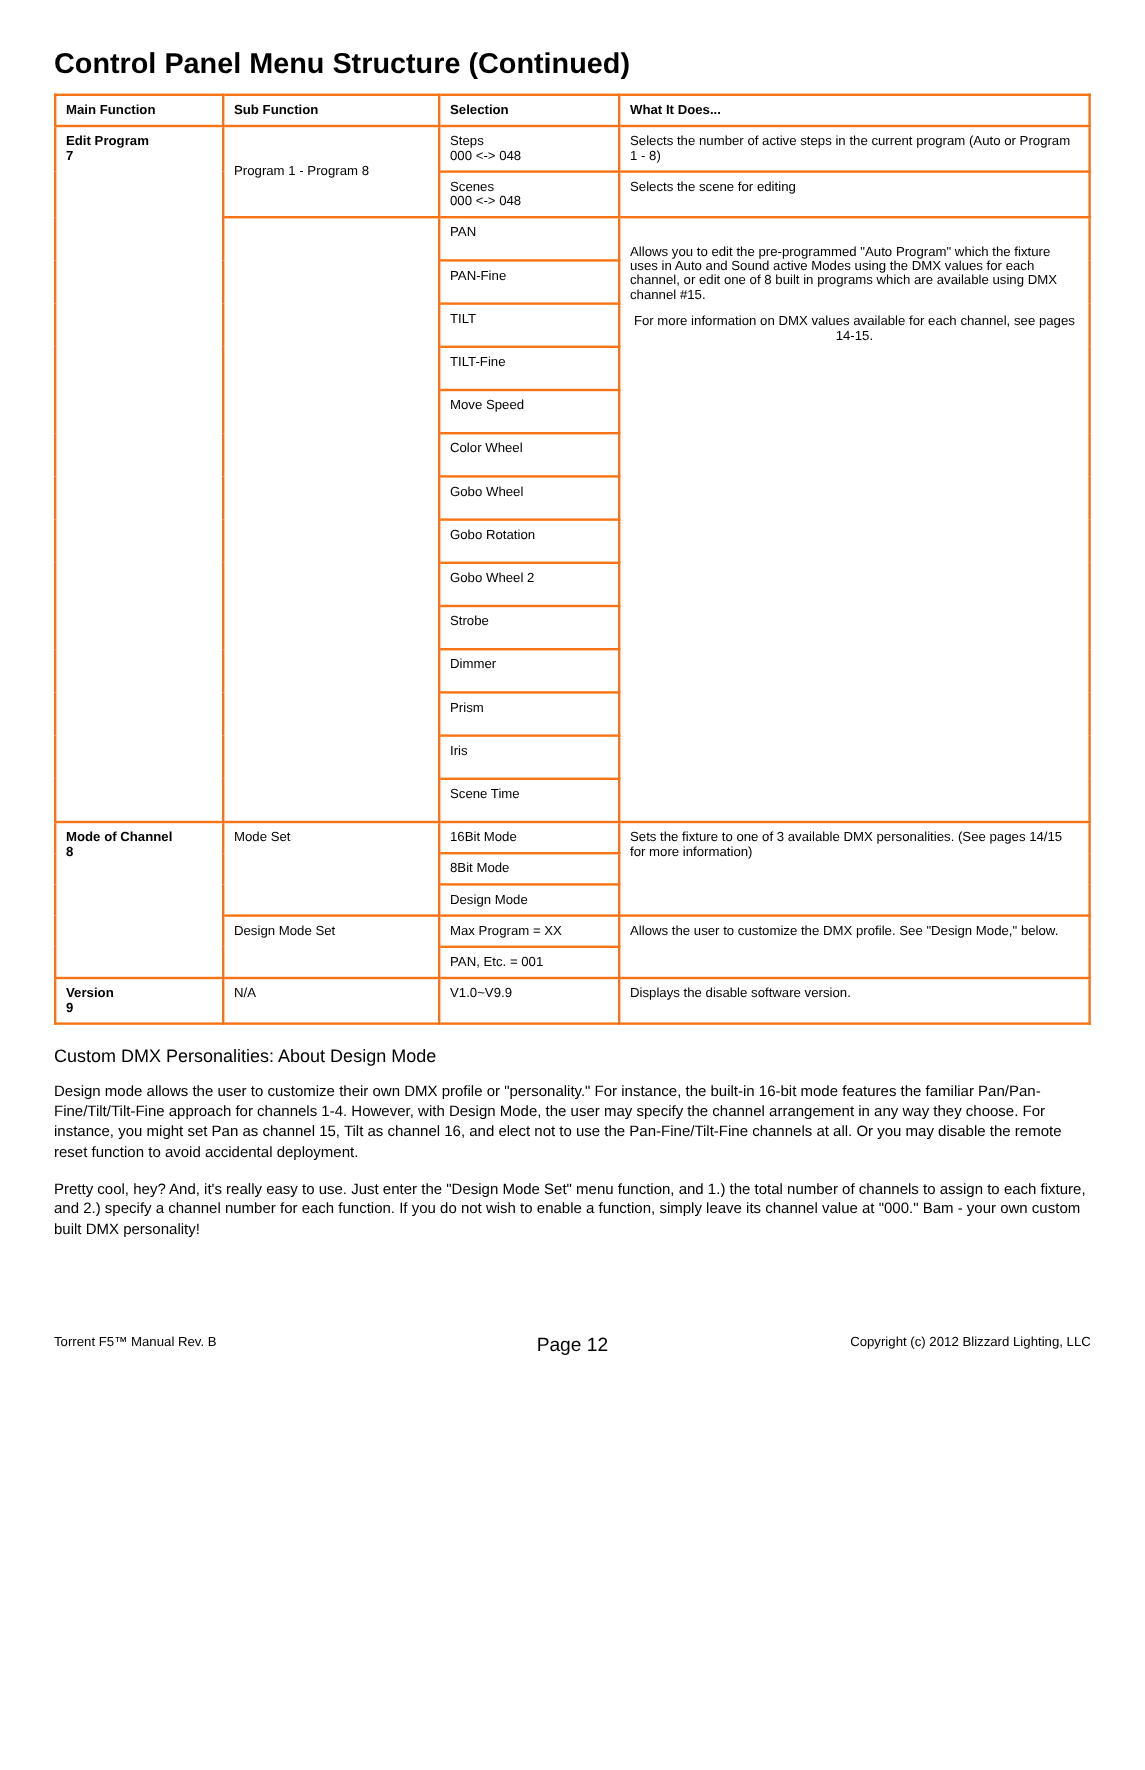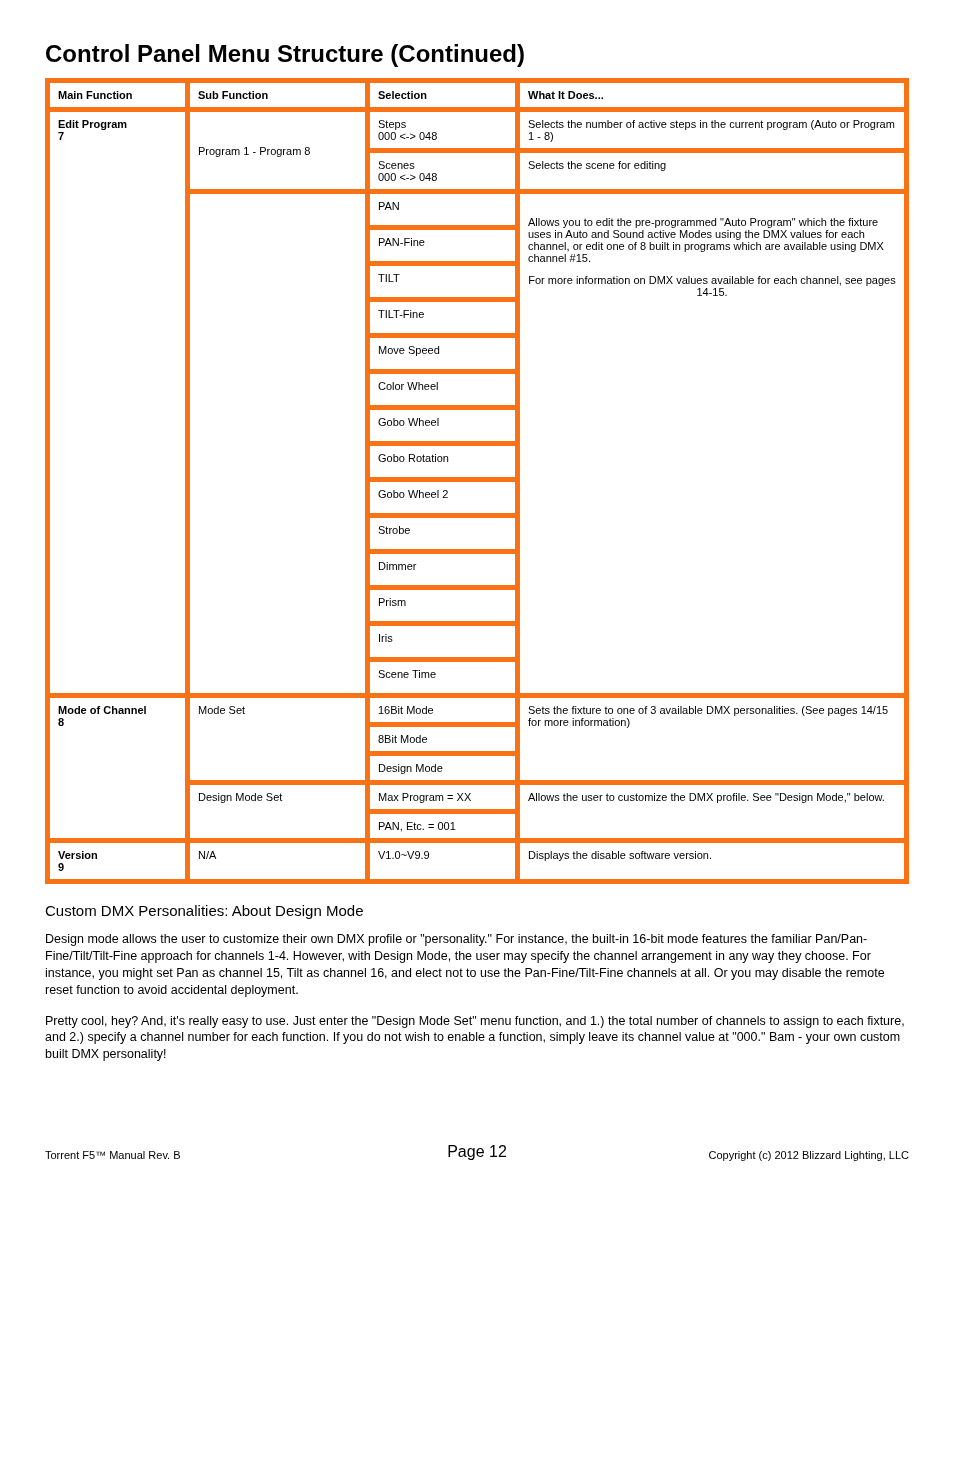--- a/index.html
+++ b/index.html
@@ -21,21 +21,21 @@
     font-size: 15px;
     font-weight: normal;
     margin: 18px 0 12px 0;
   }
   table.menu {
     border-collapse: collapse;
     width: 100%;
     table-layout: fixed;
   }
   table.menu th, table.menu td {
-    border: 5px solid #f97316;
+    border: 2px solid #f97316;
     padding: 6px 8px;
     vertical-align: top;
     text-align: left;
     font-size: 11px;
   }
   table.menu th {
     font-weight: bold;
     background: #fff;
   }
   .col-main { width: 140px; }
@@ -45,21 +45,20 @@
   .sel-cell-short { height: 24px; }
   .mf-label { font-weight: bold; }
   p.body {
     font-size: 12.5px;
     margin: 0 0 14px 0;
     line-height: 1.35;
   }
   .footer {
     display: flex;
     justify-content: space-between;
-    align-items: flex-end;
     margin-top: 80px;
     font-size: 11px;
   }
   .footer .page {
     font-size: 16px;
     text-align: center;
     flex: 1;
   }
   .footer .left { flex: 1; text-align: left; }
   .footer .right { flex: 1; text-align: right; }

